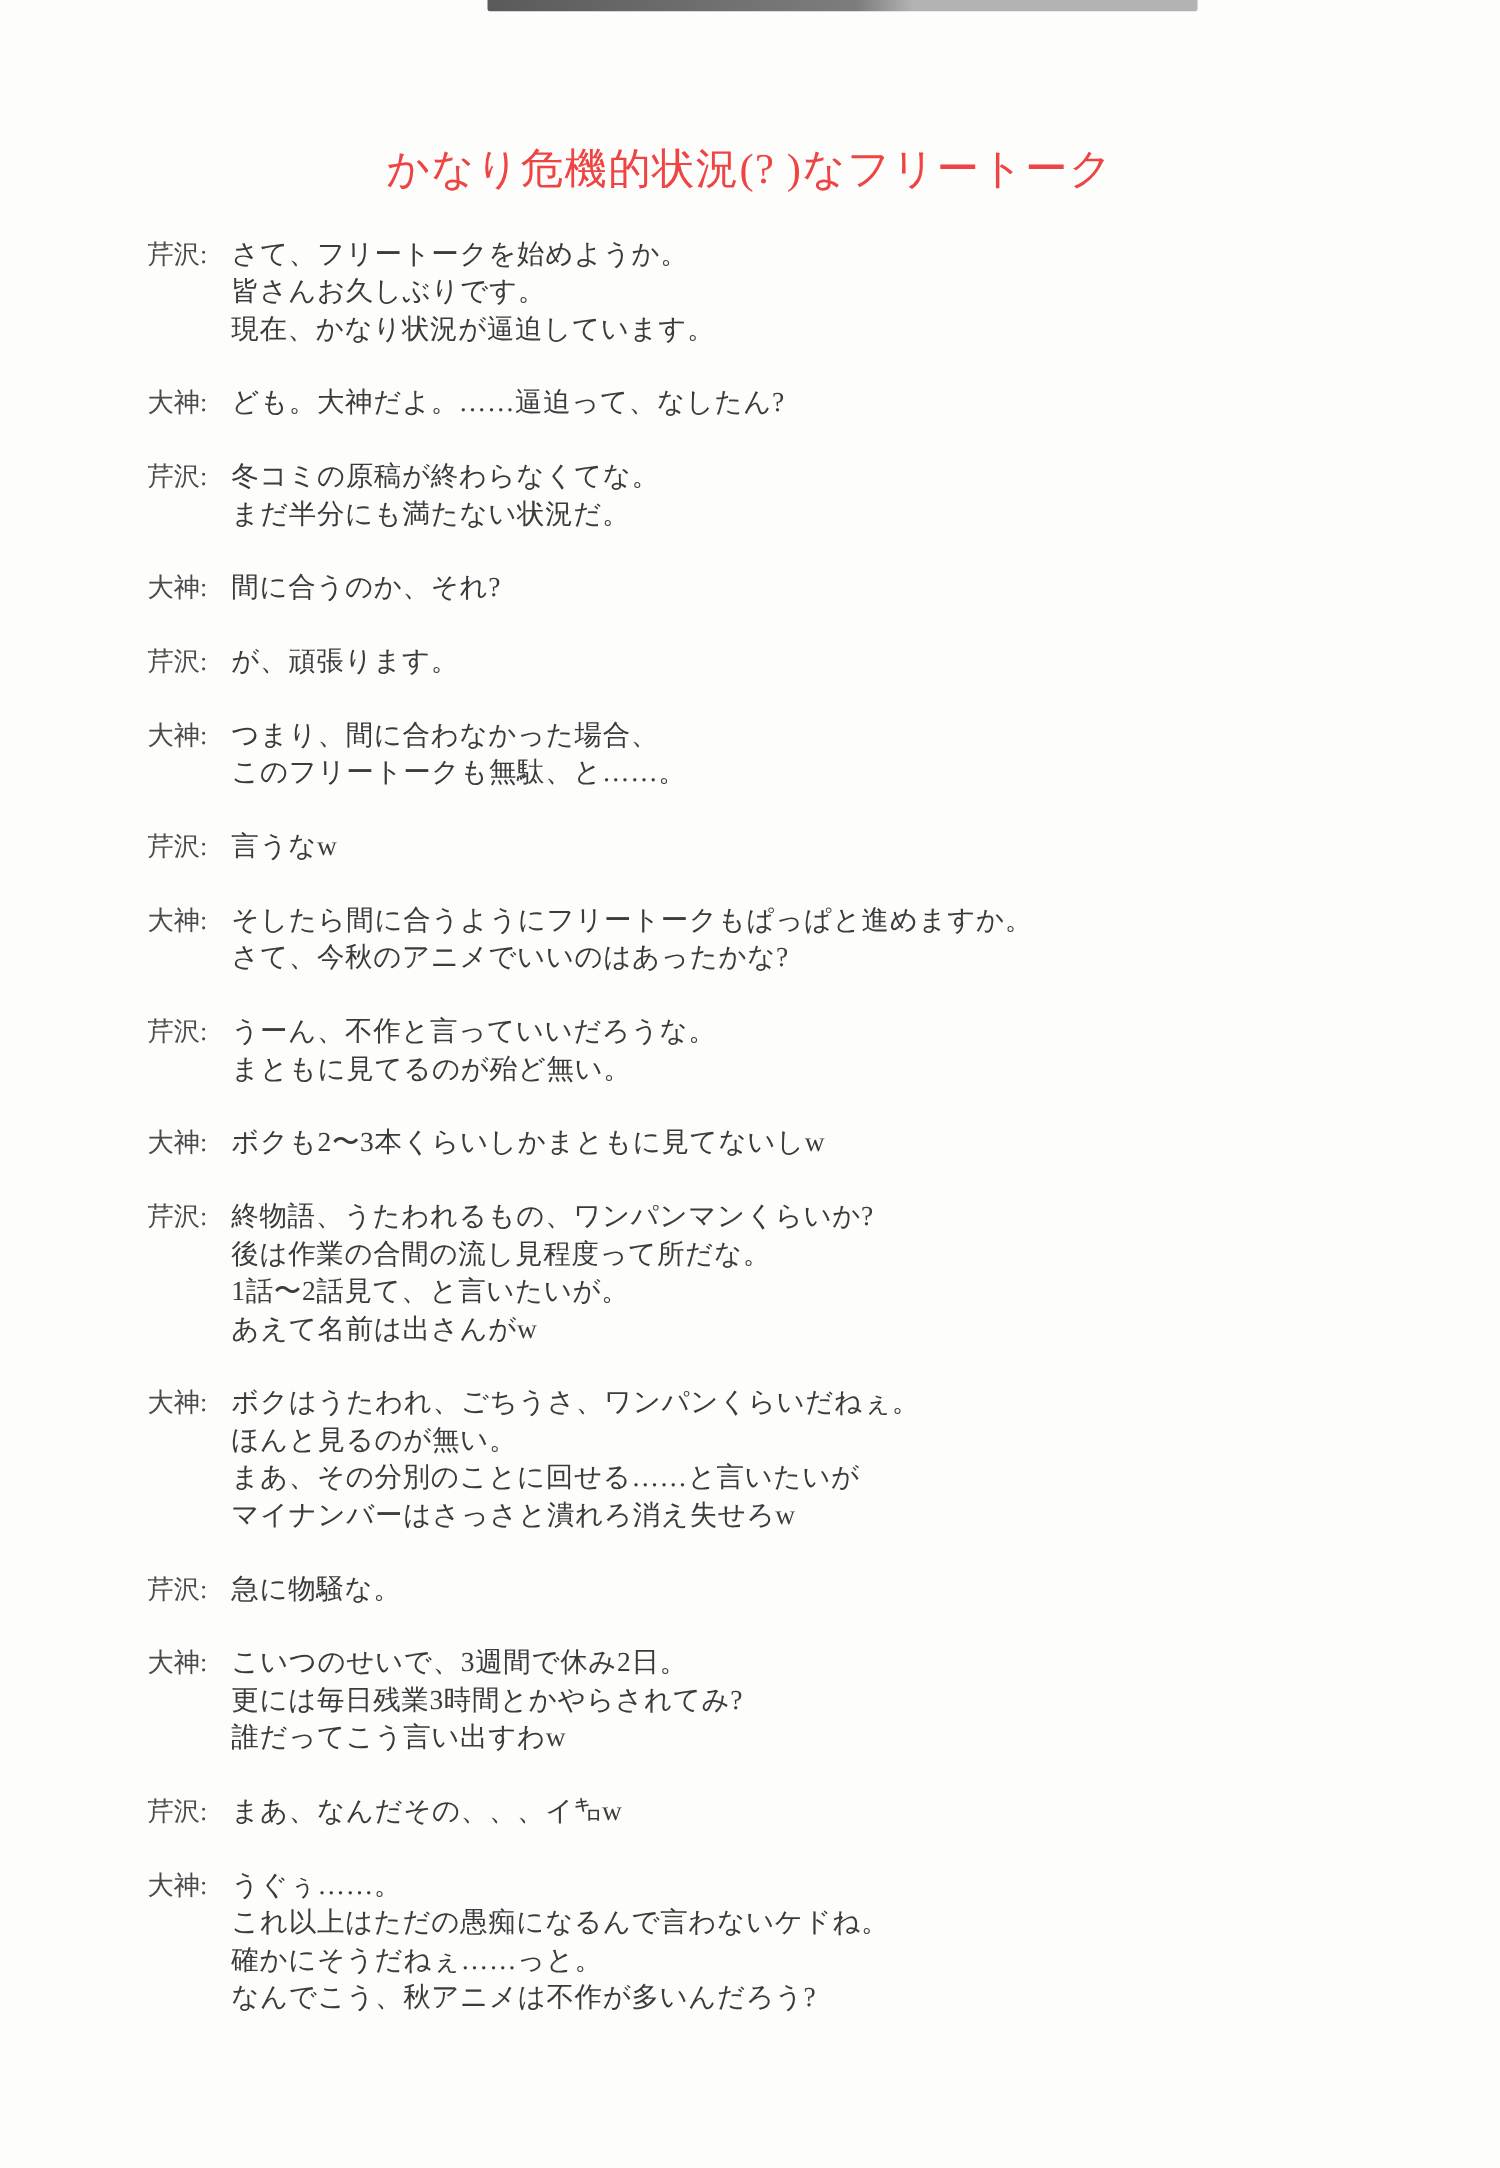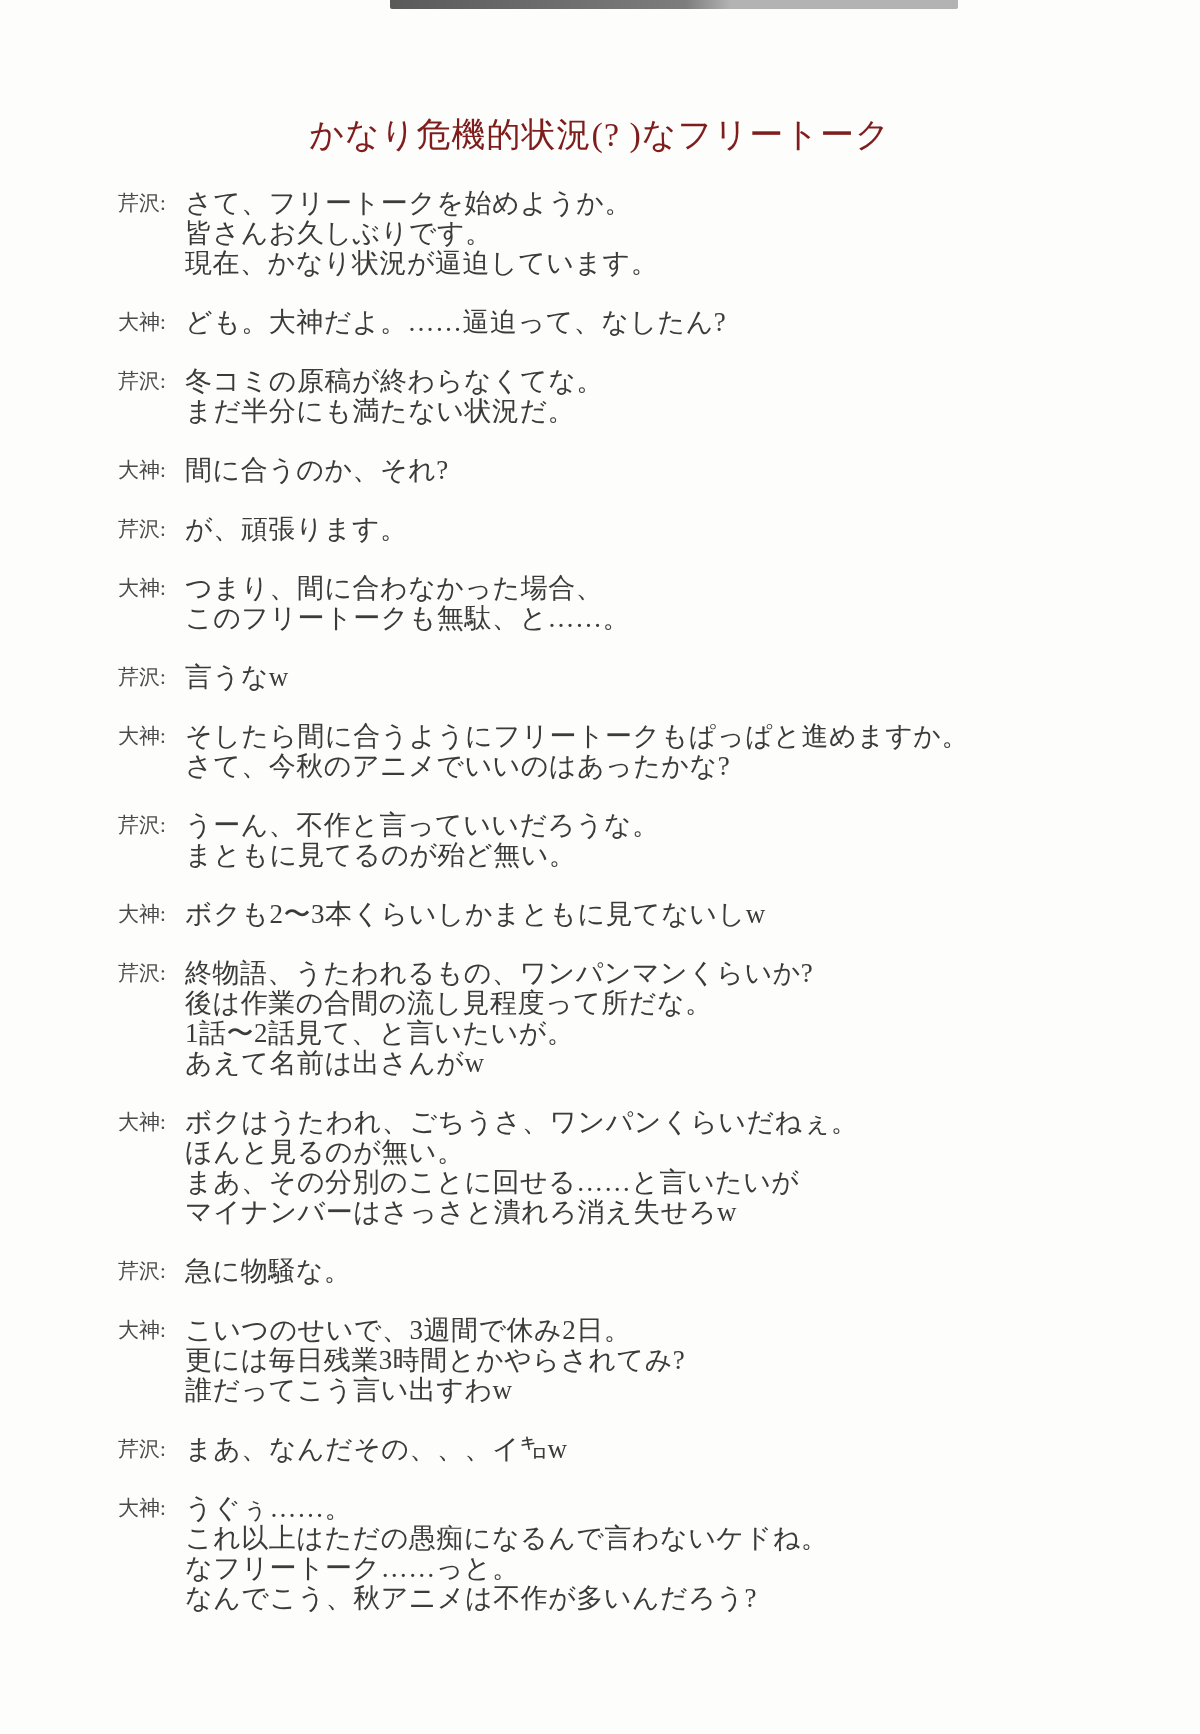--- a/index.html
+++ b/index.html
@@ -27,21 +27,21 @@
   }
   .page-title {
     position: absolute;
     top: 112px;
     left: 0;
     width: 100%;
     text-align: center;
     font-size: 34px;
     font-weight: 500;
     letter-spacing: 1px;
-    color: #7f1d1d;
+    color: #ef4444;
   }
   .dialogue {
     position: absolute;
     top: 188px;
     left: 118px;
     width: 1020px;
   }
   .entry {
     display: flex;
     align-items: flex-start;
@@ -52,21 +52,21 @@
     font-size: 21px;
     line-height: 30px;
     white-space: nowrap;
     color: #4a4a4a;
   }
   .lines {
     flex: 1 1 auto;
     padding-left: 0px;
   }
   .line {
-    font-size: 27px;
+    font-size: 22px;
     line-height: 30px;
     white-space: pre;
     color: #3b3b3b;
     letter-spacing: 0.5px;
   }
 </style>
 </head>
 <body>
 
 <div class="scan-bar" style="background: linear-gradient(to right, rgb(90, 90, 90) 0%, rgb(125, 125, 125) 52%, rgb(179, 179, 179) 60%, rgb(179, 179, 179) 100%);"></div>
@@ -176,17 +176,17 @@
       <span class="speaker">芹沢:</span>
       <div class="lines">
         <div class="line">まあ、なんだその、、、イ㌔w</div>
       </div>
     </div>
     <div class="entry">
       <span class="speaker">大神:</span>
       <div class="lines">
         <div class="line">うぐぅ……。</div>
         <div class="line">これ以上はただの愚痴になるんで言わないケドね。</div>
-        <div class="line">なフリートーク……っと。</div>
+        <div class="line">確かにそうだねぇ……っと。</div>
         <div class="line">なんでこう、秋アニメは不作が多いんだろう?</div>
       </div>
     </div>
   </div>
 
 </body></html>

